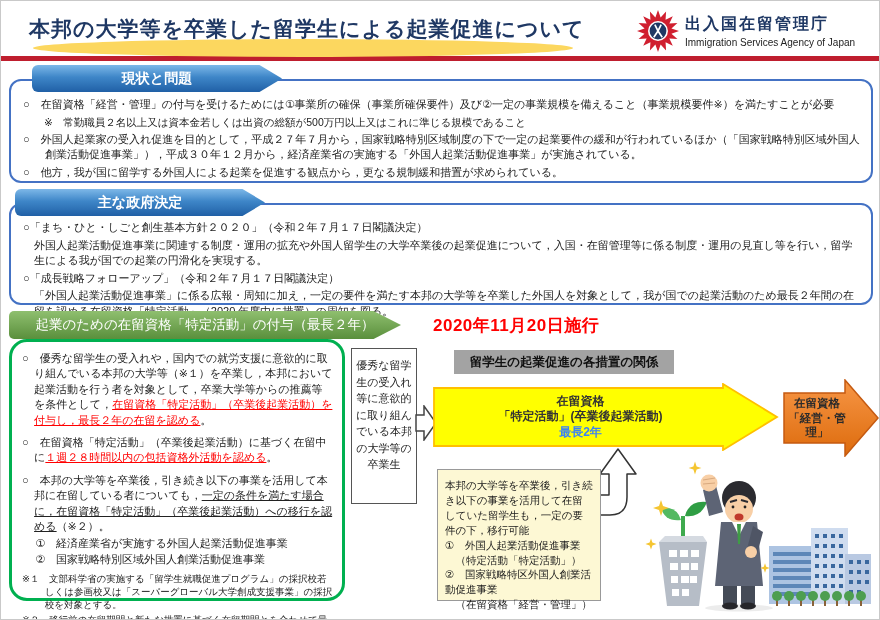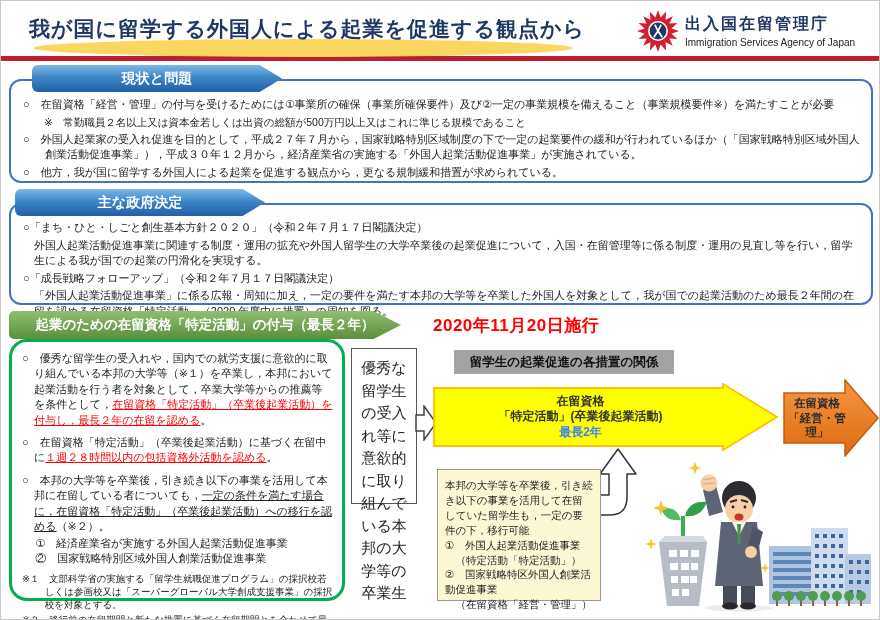--- a/index.html
+++ b/index.html
@@ -12,55 +12,55 @@
   .title-text{font-size:21px;font-weight:bold;color:#1f3864;letter-spacing:1px;position:relative;z-index:2;white-space:nowrap;}
   .title-hl{position:absolute;left:4px;top:24px;width:540px;height:18px;background:#fcd75f;border-radius:50%;z-index:1;}
   .agency-ja{font-size:16px;font-weight:bold;color:#1f3864;letter-spacing:2px;}
   .agency-en{font-size:10px;color:#222;margin-top:2px;}
   .red-bar{left:0;top:55px;width:880px;height:5px;background:#bf1e2e;}
 
   
   .banner-blue{height:27px;line-height:27px;text-align:center;color:#fff;font-weight:bold;font-size:14px;
     background:linear-gradient(180deg,#7db8e8 0%,#3e86c8 45%,#2060a6 100%);
     clip-path:polygon(0 0,91% 0,100% 50%,91% 100%,0 100%);border-radius:6px 0 0 6px;z-index:3;}
-  .banner-green{height:28px;line-height:28px;text-align:center;color:#fff;font-weight:bold;font-size:13.5px;
+  .banner-green{height:28px;line-height:28px;text-align:center;color:#fff;font-weight:normal;font-size:13.5px;
     background:linear-gradient(180deg,#8fbf6f 0%,#5a8f3c 100%);
     clip-path:polygon(0 0,93% 0,100% 50%,93% 100%,0 100%);border-radius:5px 0 0 5px;z-index:3;}
 
   .box-blue{border:2.5px solid #4472c4;border-radius:12px;background:#fff;box-sizing:border-box;}
   .box-green{border:3px solid #00b050;border-radius:18px;background:#fff;box-sizing:border-box;}
 
   .body-txt{font-size:11px;line-height:1.42;color:#1a1a1a;}
   .li{padding-left:2em;text-indent:-2em;margin-bottom:2px;}
   .li-sub{padding-left:2em;margin-bottom:2px;}
   .g-li{padding-left:1.1em;text-indent:-1.1em;margin-bottom:7px;font-size:11px;line-height:1.4;}
   .g-sub{padding-left:1.2em;text-indent:0;margin-bottom:1px;font-size:11px;line-height:1.35;}
   .g-note{font-size:9.5px;line-height:1.35;padding-left:2.4em;text-indent:-2.4em;margin-top:3px;color:#1a1a1a;}
   .hl-red{color:#ff0000;text-decoration:underline;}
   .ul-black{text-decoration:underline;}
 
   .date-red{font-size:17px;font-weight:bold;color:#ff0000;letter-spacing:0.5px;}
 
   
-  .grad-box{border:1.5px solid #555;background:#fff;text-align:center;font-size:15px;line-height:1.5;
+  .grad-box{border:1.5px solid #555;background:#fff;text-align:center;font-size:11px;line-height:1.5;
             padding:8px 3px;box-sizing:border-box;}
   .pink-title{background:#a3a3a3;text-align:center;font-size:12.5px;font-weight:bold;color:#111;
               height:24px;line-height:24px;}
   .arrow-text{display:flex;flex-direction:column;justify-content:center;align-items:center;text-align:center;}
   .cream-box{background:#fdf8d4;border:1px solid #999;font-size:10.5px;line-height:1.42;
              padding:8px 7px;box-sizing:border-box;color:#1a1a1a;}
 </style>
 </head>
 <body>
 
 <div class="page">
 
   <div class="abs" style="left:28px;top:14px;width:560px;height:36px;">
     <div class="title-hl"></div>
-    <div class="title-text">我が国に留学する外国人による起業を促進する観点から</div>
+    <div class="title-text">本邦の大学等を卒業した留学生による起業促進について</div>
   </div>
 
   <svg class="abs" style="left:636px;top:9px;" width="42" height="42" viewBox="0 0 40 40">
     <polygon fill="#d01f2f" points="40,20 32.8,22.5 38.5,27.7 30.8,27.2 34.1,34.1 27.2,30.8 27.7,38.5 22.5,32.8 20,40 17.5,32.8 12.3,38.5 12.8,30.8 5.9,34.1 9.2,27.2 1.5,27.7 7.2,22.5 0,20 7.2,17.5 1.5,12.3 9.2,12.8 5.9,5.9 12.8,9.2 12.3,1.5 17.5,7.2 20,0 22.5,7.2 27.7,1.5 27.2,9.2 34.1,5.9 30.8,12.8 38.5,12.3 32.8,17.5"></polygon>
     <circle cx="20" cy="20" r="9.5" fill="#fff"></circle>
     <circle cx="20" cy="20" r="8" fill="#1f3864"></circle>
     <path d="M17,14 L20,20 L23,14 M20,20 L16,26 M20,20 L24,26" stroke="#fff" stroke-width="1.6" fill="none"></path>
   </svg>
   <div class="abs" style="left:684px;top:13px;">
     <div class="agency-ja">出入国在留管理庁</div>
@@ -99,21 +99,21 @@
     <div class="g-li">
       <span>○　優秀な留学生の受入れや，国内での就労支援に意欲的に取り組んでいる本邦の大学等（※１）を卒業し，本邦において起業活動を行う者を対象として，卒業大学等からの推薦等を条件として，</span><span class="hl-red">在留資格「特定活動」（卒業後起業活動）を付与し，最長２年の在留を認める</span><span>。</span>
     </div>
     <div class="g-li">
       <span>○　在留資格「特定活動」（卒業後起業活動）に基づく在留中に</span><span class="hl-red">１週２８時間以内の包括資格外活動を認める</span><span>。</span>
     </div>
     <div class="g-li" style="margin-bottom:2px;">
       <span>○　本邦の大学等を卒業後，引き続き以下の事業を活用して本邦に在留している者についても，</span><span class="ul-black">一定の条件を満たす場合に，在留資格「特定活動」（卒業後起業活動）への移行を認める</span><span>（※２）。</span>
     </div>
     <div class="g-sub">①　経済産業省が実施する外国人起業活動促進事業</div>
-    <div class="g-sub" style="margin-bottom:6px;font-family:Liberation Mono, monospace;">②　国家戦略特別区域外国人創業活動促進事業</div>
+    <div class="g-sub" style="margin-bottom:6px;">②　国家戦略特別区域外国人創業活動促進事業</div>
     <div class="g-note">※１　文部科学省の実施する「留学生就職促進プログラム」の採択校若しくは参画校又は「スーパーグローバル大学創成支援事業」の採択校を対象とする。</div>
     <div class="g-note">※２　移行前の在留期間と新たな措置に基づく在留期間とを合わせて最長２年間の在留とする。</div>
   </div>
 
   <div class="abs grad-box" style="left:350px;top:347px;width:66px;height:156px;">優秀な留学生の受入れ等に意欲的に取り組んでいる本邦の大学等の卒業生</div>
 
   <svg class="abs" style="left:414px;top:404px;" width="22" height="36" viewBox="0 0 22 36">
     <polygon points="1,10 9,10 9,1 21,18 9,35 9,26 1,26" fill="#fff" stroke="#444" stroke-width="1.5"></polygon>
   </svg>
 

